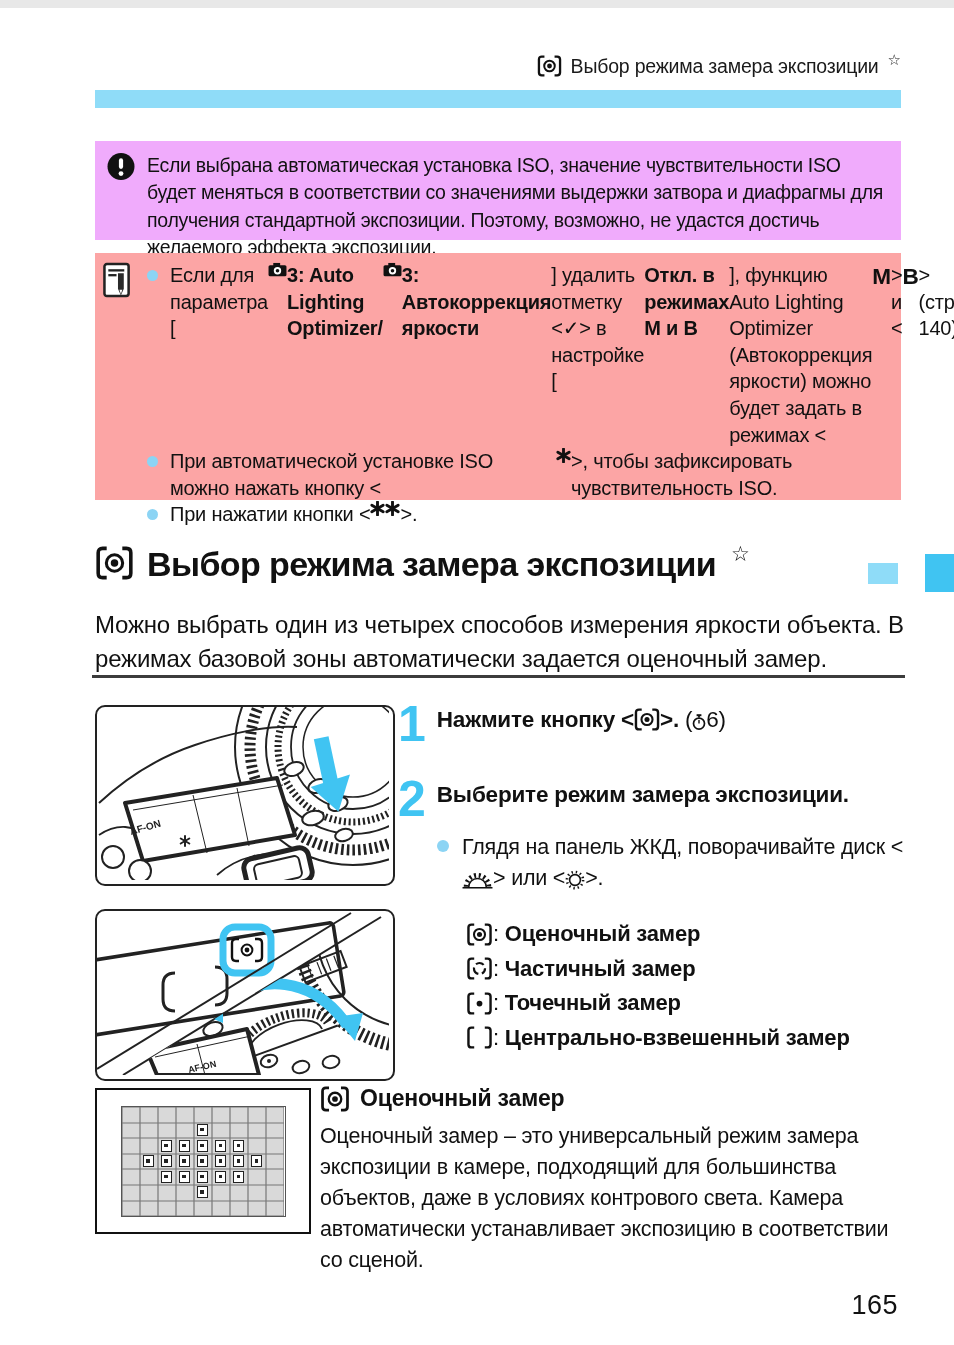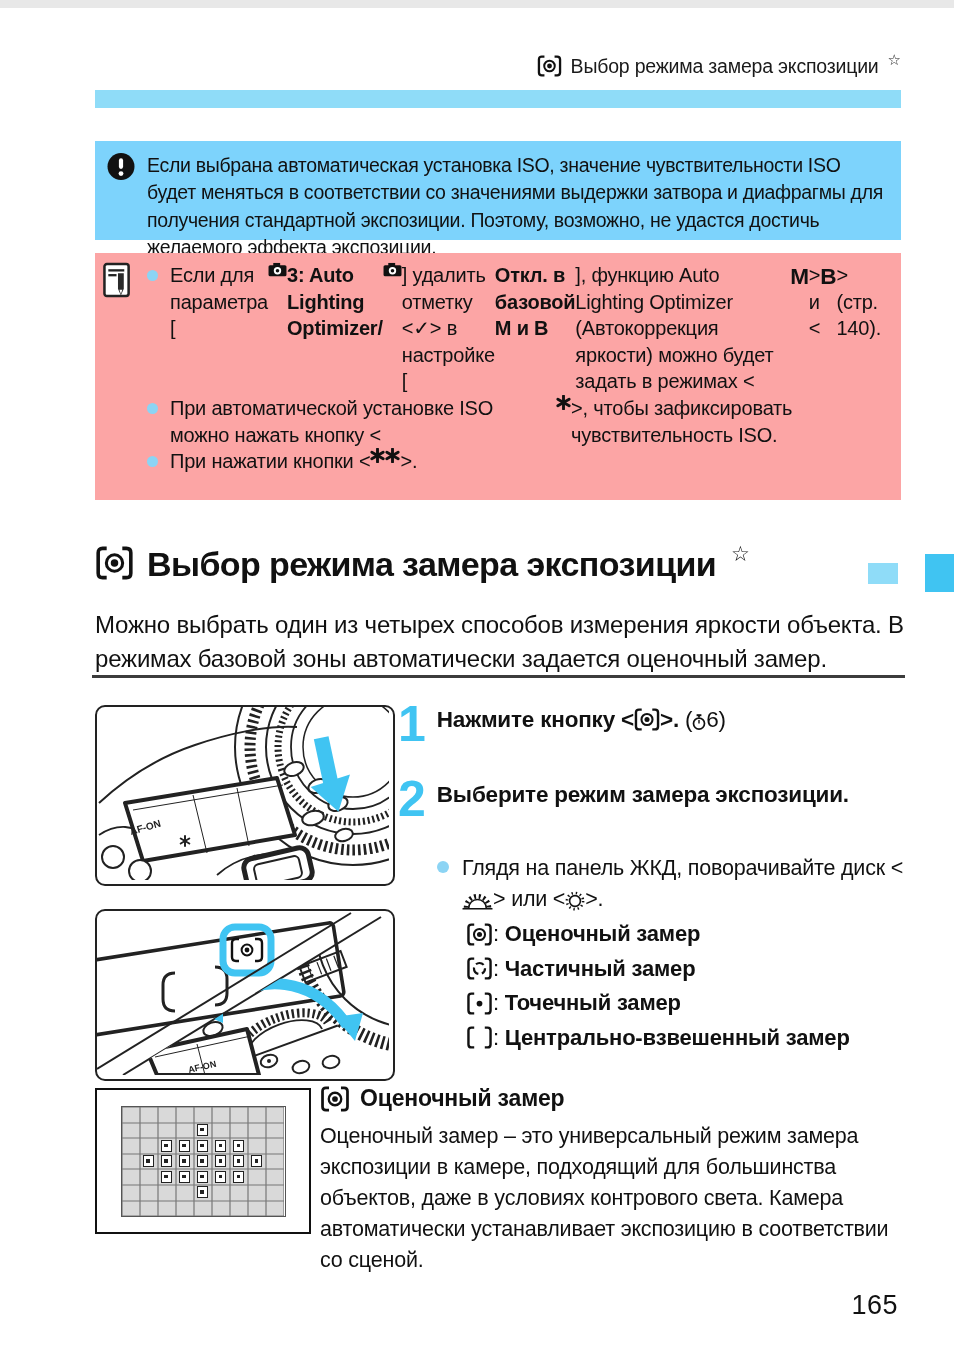--- a/index.html
+++ b/index.html
@@ -40,21 +40,21 @@
   .img1{left:95px;top:697px;width:296px;height:177px;}
   .img2{left:95px;top:901px;width:296px;height:168px;}
   
   .step{display:flex;gap:11px;}
   .step .num{font-size:50px;font-weight:700;line-height:0.92;color:var(--accent);}
   .step .title{font-size:22.5px;font-weight:700;line-height:1.38;width:485px;letter-spacing:-0.2px;padding-top:3px;}
   .step .title .seg{font-weight:400;text-align:center;}
   .step .title .seg.b{font-weight:700;}
   .step1{left:398px;top:693px;}
   .step2{left:398px;top:768px;}
-  .sub-bullet{left:437px;top:845px;width:490px;display:flex;font-size:21.5px;line-height:1.42;letter-spacing:-0.2px;}
+  .sub-bullet{left:437px;top:824px;width:490px;display:flex;font-size:21.5px;line-height:1.42;letter-spacing:-0.2px;}
   .sub-bullet::before{content:"";flex:0 0 12px;height:12px;border-radius:50%;margin:8px 13px 0 0;background:var(--bullet);}
   
   .modes{left:466px;top:913px;}
   .mode-row{display:flex;align-items:center;font-size:22px;margin-bottom:8.5px;letter-spacing:-0.2px;}
   .mode-row .seg{white-space:pre;}
   
   .afbox{left:95px;top:1080px;width:216px;height:146px;border:2.5px solid #111;box-sizing:border-box;background:#fff;}
   .af-grid{display:grid;margin:16px auto 0 auto;width:163px;border:1px solid #555;}
   .af-cell{background:#d9d9d9;box-shadow:inset 0 0 0 0.6px #777;position:relative;width:18.1px;height:15.6px;}
   .af-pt{position:absolute;left:3px;top:1.5px;width:9px;height:10px;background:#fff;border:1.8px solid #222;}
@@ -89,21 +89,21 @@
     <path d="M6.4,1.4 H4 Q1.4,1.4 1.4,4 V16 Q1.4,18.6 4,18.6 H6.4" stroke-width="2.1"></path>
     <path d="M15.6,1.4 H18 Q20.6,1.4 20.6,4 V16 Q20.6,18.6 18,18.6 H15.6" stroke-width="2.1"></path>
     <circle cx="11" cy="10" r="4.8" stroke-width="1.8"></circle>
     <circle cx="11" cy="10" r="2.2" fill="#111" stroke="none"></circle>
           </svg></span></span>
     <span class="ttl">Выбор режима замера экспозиции</span>
     <span class="sup-star">☆</span>
   </div>
   <div class="abs bar" style="background: rgb(143, 220, 248);"></div>
 
-  <div class="abs caution" style="background: #7dd3fc;">
+  <div class="abs caution" style="background: #f0abfc;">
     <span style="flex:0 0 30px;">
       <svg width="30" height="30" viewBox="0 0 30 30">
           <circle cx="15" cy="14.5" r="13.5" fill="#111"></circle>
       <rect x="12.9" y="6.3" width="4.2" height="10.6" rx="2.1" fill="#fff"></rect>
       <circle cx="15" cy="21.6" r="2.4" fill="#fff"></circle>
         </svg>
     </span>
     <div class="txt">Если выбрана автоматическая установка ISO, значение чувствительности ISO будет меняться в соответствии со значениями выдержки затвора и диафрагмы для получения стандартной экспозиции. Поэтому, возможно, не удастся достичь желаемого эффекта экспозиции.</div>
   </div>
 
@@ -126,22 +126,23 @@
     <circle cx="9" cy="8.2" r="3.5" fill="#fff"></circle>
               <circle cx="9" cy="8.2" r="1.7" fill="#111"></circle>
             </svg></span>
           <span class="seg b">3: Auto Lighting Optimizer/</span>
           <span class="icn" data-icon-id="camera-menu"><svg viewBox="0 0 18 14">
     <rect x="0.5" y="3" width="17" height="10.5" rx="1.5" fill="#111"></rect>
     <rect x="5" y="0.8" width="6.5" height="3.2" fill="#111"></rect>
     <circle cx="9" cy="8.2" r="3.5" fill="#fff"></circle>
               <circle cx="9" cy="8.2" r="1.7" fill="#111"></circle>
             </svg></span>
+          <span class="seg b">3: Автокоррекция яркости</span>
           <span class="seg">] удалить отметку &lt;✓&gt; в настройке [</span>
-          <span class="seg b">Откл. в базовой M и B</span>
+          <span class="seg b">Откл. в режимах M и B</span>
           <span class="seg">], функцию Auto Lighting Optimizer (Автокоррекция яркости) можно будет задать в режимах &lt;</span>
           <span class="seg mode-letter">M</span>
           <span class="seg">&gt; и &lt;</span>
           <span class="seg mode-letter">B</span>
           <span class="seg">&gt; (стр. 140).</span>
         </li>
       <li>
           <span class="seg">При автоматической установке ISO можно нажать кнопку &lt;</span>
           <span class="icn" data-icon-id="ae-star"><svg viewBox="0 0 14 14" stroke="#111" stroke-width="2.7" stroke-linecap="round">
     <line x1="7" y1="0.9" x2="7" y2="13.1"></line>

